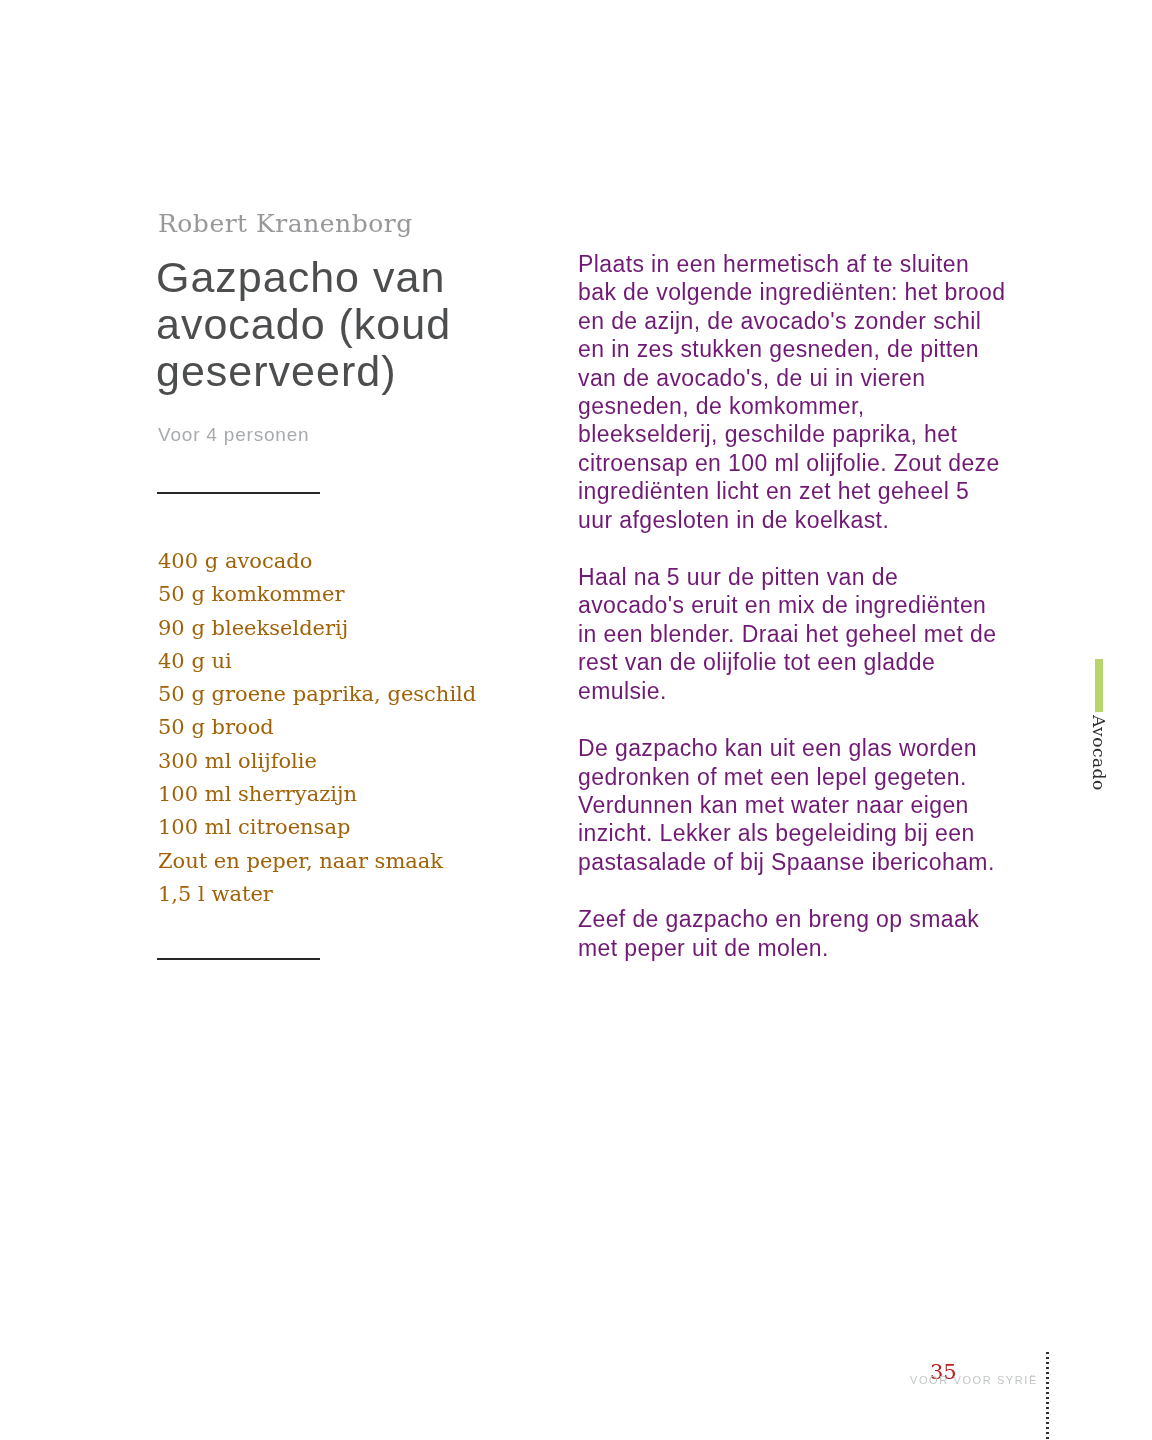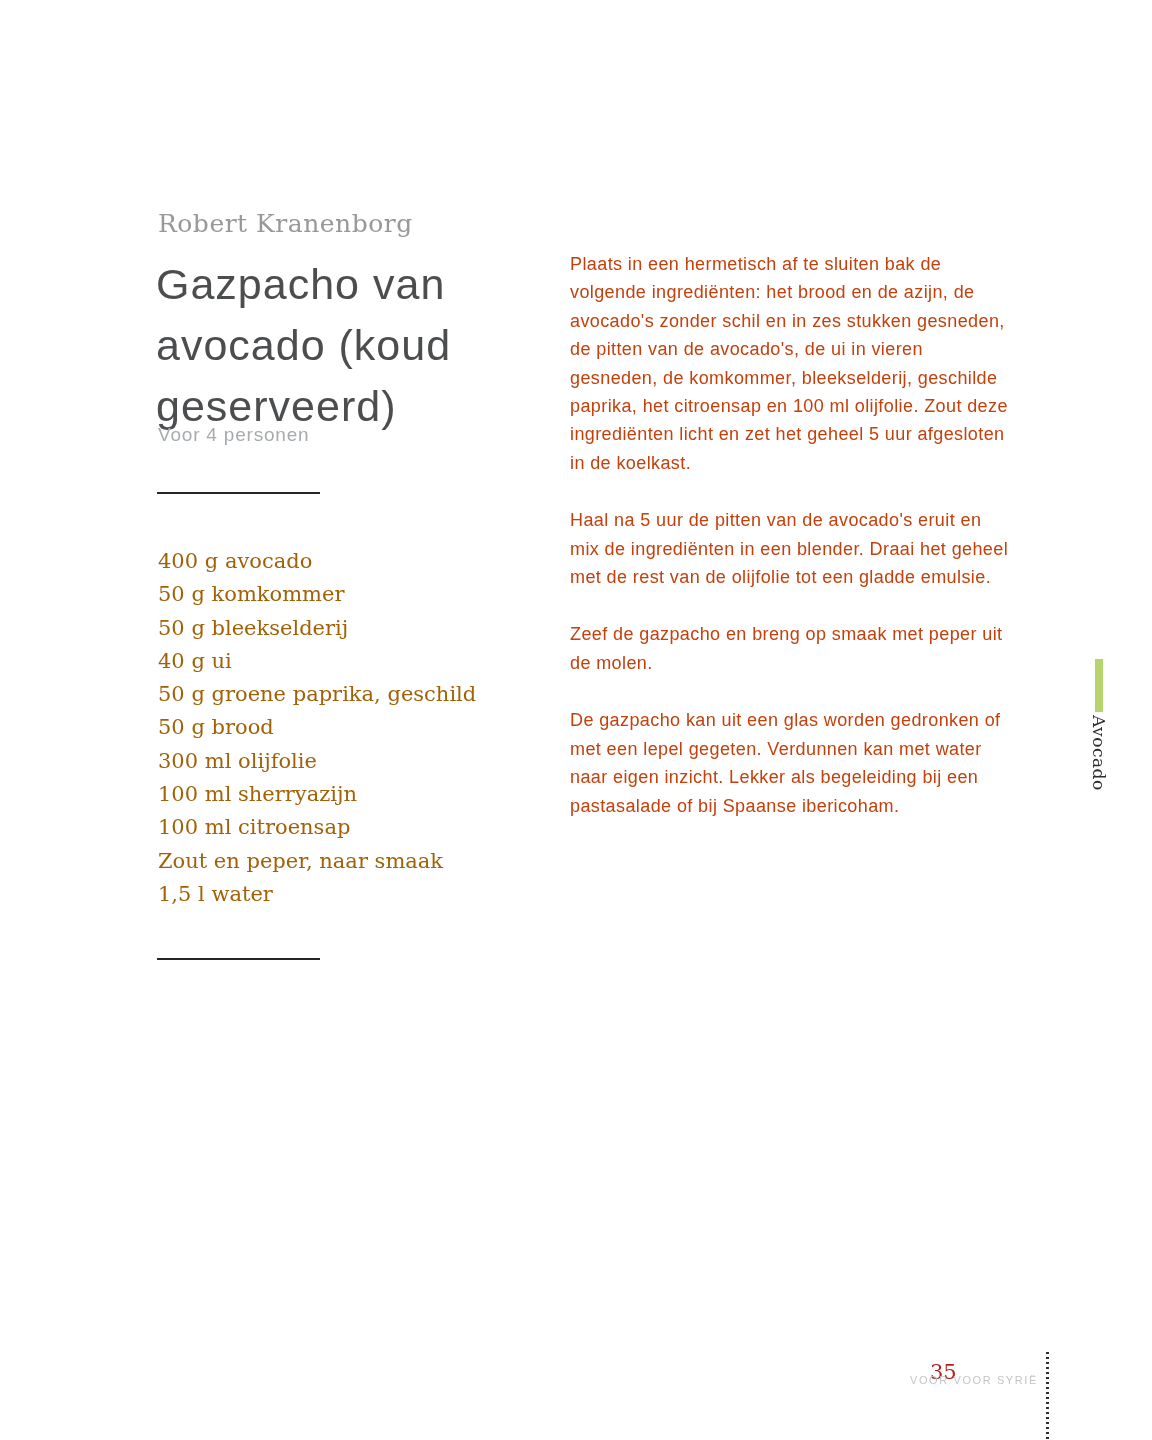--- a/index.html
+++ b/index.html
@@ -17,21 +17,21 @@
     font-family: "DejaVu Serif", serif;
     font-size: 25px; line-height: 32px;
     color: #97989a;
     letter-spacing: 0.5px;
     text-align: right;
   }
   .title {
     position: absolute; left: 156px; top: 254px; width: 345px;
     font-family: "Liberation Sans", sans-serif;
     font-weight: 100;
-    font-size: 43px; line-height: 61px;
+    font-size: 43px; line-height: 47px;
     color: #4b4d4f;
     letter-spacing: 1px;
   }
   .serves {
     position: absolute; left: 158px; top: 424px;
     font-weight: 100;
     font-size: 19px;
     color: #a7abad;
     letter-spacing: 0.8px;
   }
@@ -52,25 +52,25 @@
     line-height: 33.3px;
     color: #a16207;
   }
 
   
   .instructions {
     position: absolute; left: 570px; top: 250px; width: 440px;
   }
   .instructions p {
     font-weight: 100;
-    font-size: 18px;
+    font-size: 23px;
     line-height: 28.4px;
     letter-spacing: 0.4px;
-    color: #c2410c;
-    margin: 0 0 29px 0;
+    color: #701a75;
+    margin: 0 0 29px 8px;
   }
 
   
   .accent-bar {
     position: absolute; left: 1095px; top: 659px;
     width: 8px; height: 53px;
     background: #b6d56d;
   }
   .chapter-label {
     position: absolute; left: 1089px; top: 715px; height: 90px;
@@ -111,38 +111,38 @@
 
 <h1 class="title">Gazpacho van avocado (koud geserveerd)</h1>
 
 <div class="serves">Voor 4 personen</div>
 
 <div class="rule rule-top"></div>
 
 <ul class="ingredients">
   <li>400 g avocado</li>
   <li>50 g komkommer</li>
-  <li>50 g bleekselderij</li>
+  <li>90 g bleekselderij</li>
   <li>40 g ui</li>
   <li>50 g groene paprika, geschild</li>
   <li>50 g brood</li>
   <li>300 ml olijfolie</li>
   <li>100 ml sherryazijn</li>
   <li>100 ml citroensap</li>
   <li>Zout en peper, naar smaak</li>
   <li>1,5 l water</li>
 </ul>
 
 <div class="rule rule-bottom"></div>
 
 <div class="instructions">
   <p>Plaats in een hermetisch af te sluiten bak de volgende ingrediënten: het brood en de azijn, de avocado's zonder schil en in zes stukken gesneden, de pitten van de avocado's, de ui in vieren gesneden, de komkommer, bleekselderij, geschilde paprika, het citroensap en 100 ml olijfolie. Zout deze ingrediënten licht en zet het geheel 5 uur afgesloten in de koelkast.</p>
   <p>Haal na 5 uur de pitten van de avocado's eruit en mix de ingrediënten in een blender. Draai het geheel met de rest van de olijfolie tot een gladde emulsie.</p>
+  <p>De gazpacho kan uit een glas worden gedronken of met een lepel gegeten. Verdunnen kan met water naar eigen inzicht. Lekker als begeleiding bij een pastasalade of bij Spaanse ibericoham.</p>
   <p>Zeef de gazpacho en breng op smaak met peper uit de molen.</p>
-  <p>De gazpacho kan uit een glas worden gedronken of met een lepel gegeten. Verdunnen kan met water naar eigen inzicht. Lekker als begeleiding bij een pastasalade of bij Spaanse ibericoham.</p>
 </div>
 
 <div class="accent-bar" style="background-color: rgb(182, 213, 109);"></div>
 <div class="chapter-label">Avocado</div>
 
 <div class="page-number">35</div>
 <div class="book-title">VOOR VOOR SYRIË</div>
 <div class="dotted-line"></div>
 
 </body></html>

